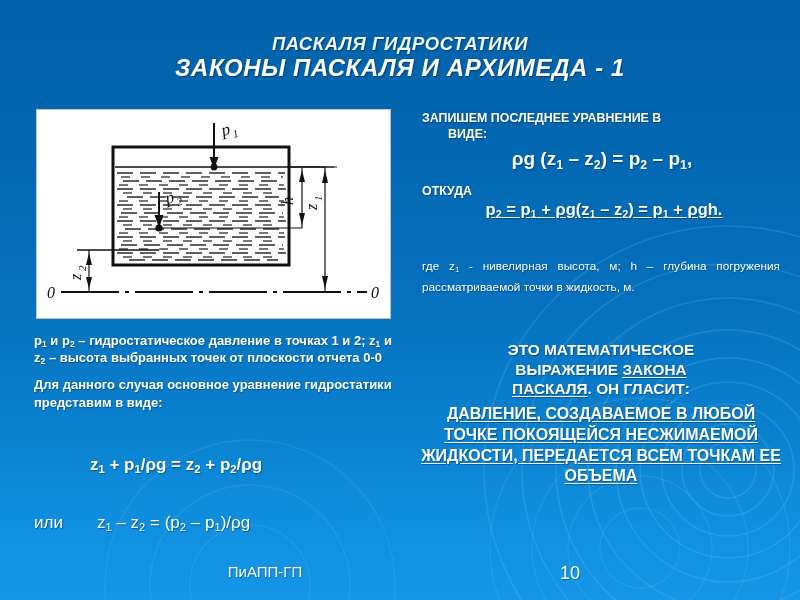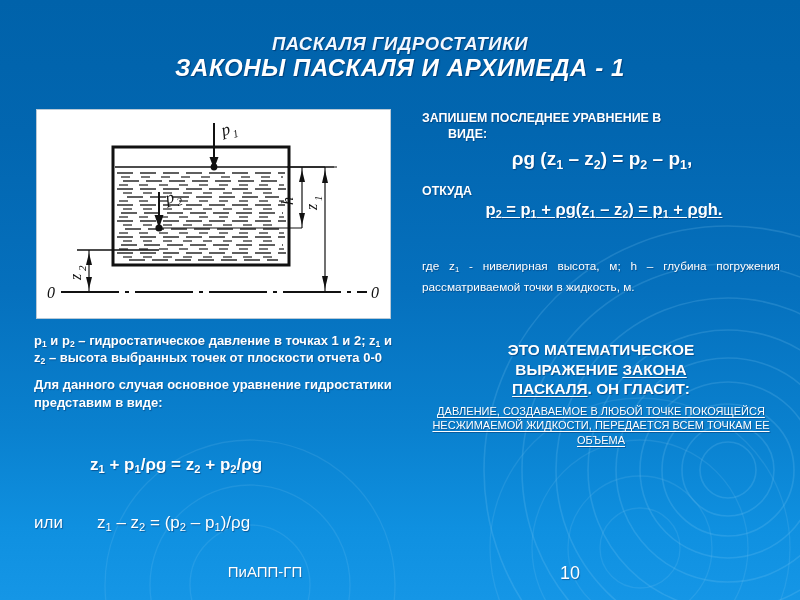--- a/index.html
+++ b/index.html
@@ -198,22 +198,22 @@
     text-shadow: 0.8px 0.8px 1px rgba(0,25,70,0.45);
   }
   .conclusion .u { text-decoration: underline; text-underline-offset: 2px; }
   .conclusion-statement {
     position: absolute;
     left: 420px;
     top: 404px;
     width: 362px;
     text-align: center;
     color: #ffffff;
-    font-size: 11px;
-    font-weight: normal;
+    font-size: 16px;
+    font-weight: bold;
     line-height: 1.30;
     text-decoration: underline;
     text-underline-offset: 2px;
     text-shadow: 0.8px 0.8px 1px rgba(0,25,70,0.45);
   }
 
   
   .footer-left {
     position: absolute;
     left: 0;

